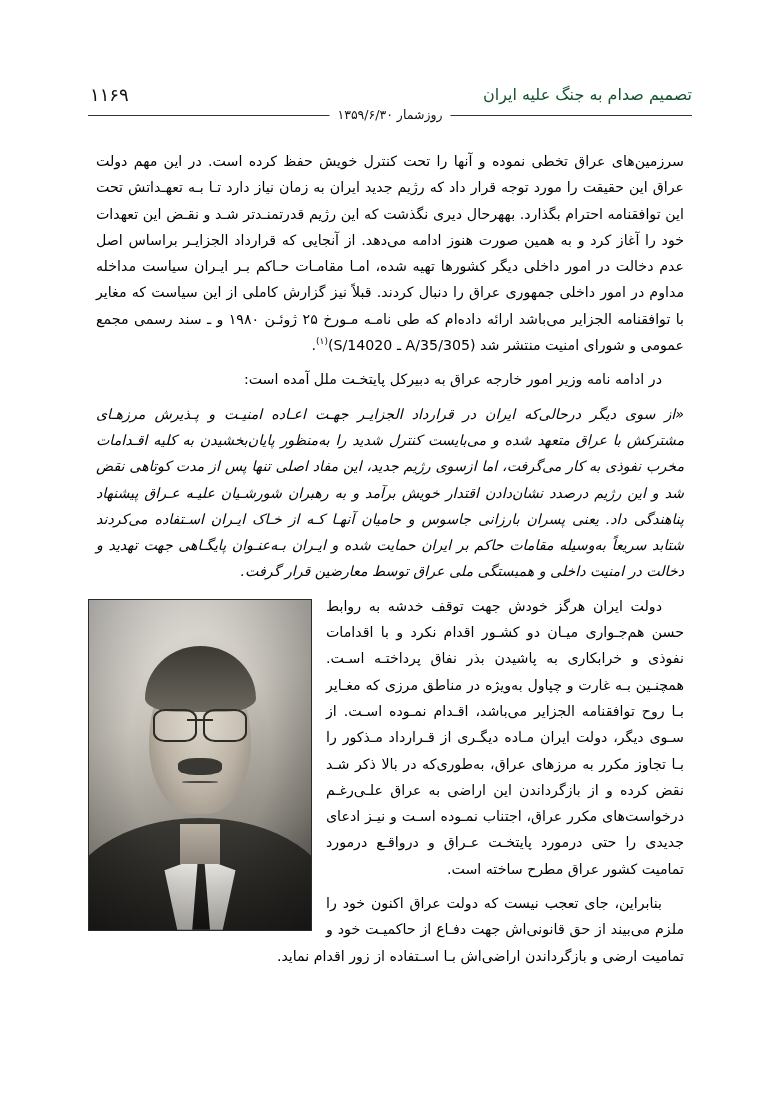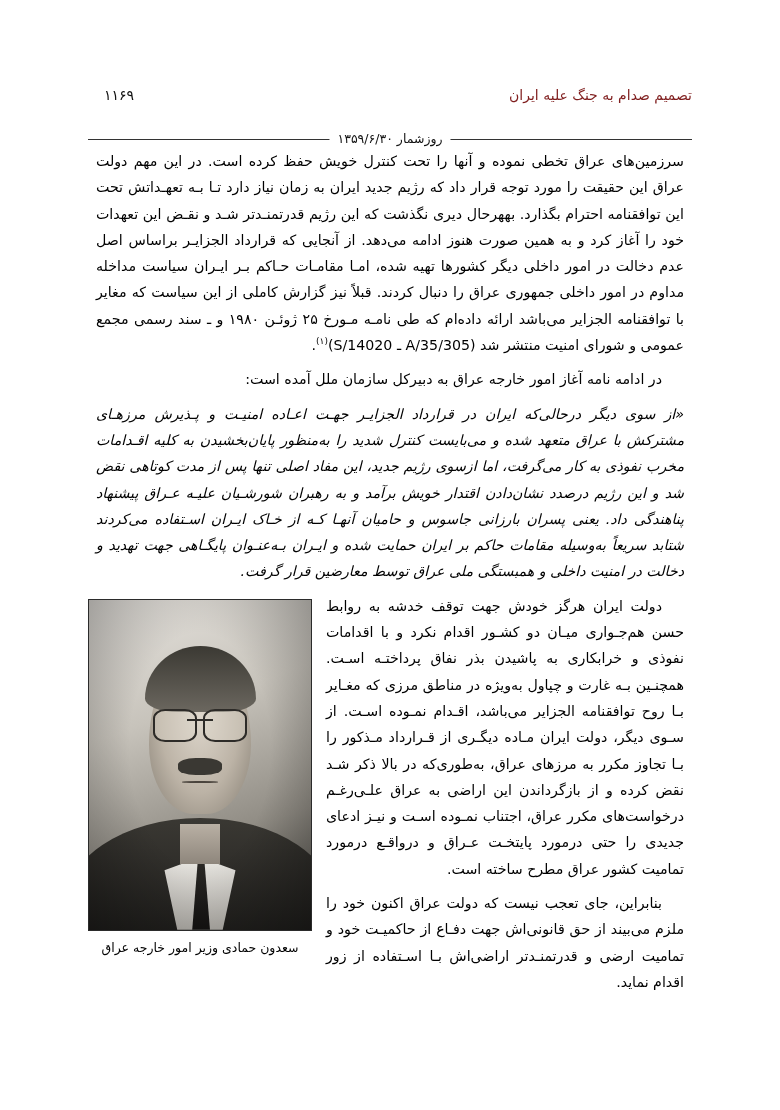--- a/index.html
+++ b/index.html
@@ -25,40 +25,39 @@
     top: 86px;
     left: 88px;
     right: 88px;
     height: 34px;
     direction: rtl;
   }
   .header-title {
     position: absolute;
     right: 0;
     top: 0;
-    font-size: 14px;
+    font-size: 16px;
     line-height: 18px;
-    color: #7f1d1d;
+    color: #14532d;
   }
   .header-page-number {
     position: absolute;
-    left: 16px;
+    left: 2px;
     top: 0;
-    font-size: 14px;
+    font-size: 18px;
     line-height: 18px;
     letter-spacing: 0.5px;
     color: #111;
   }
   .header-rule-wrap {
     position: absolute;
     top: 24px;
     left: 0;
     right: 0;
     height: 12px;
-    margin-top: 24px;
   }
   .header-rule {
     position: absolute;
     top: 5px;
     left: 0;
     right: 0;
     border-top: 1px solid #333;
   }
   .header-date {
     position: absolute;
@@ -251,40 +250,39 @@
     <div class="header-rule-wrap">
       <div class="header-rule"></div>
       <div class="header-date">روزشمار ۱۳۵۹/۶/۳۰</div>
     </div>
   </div>
 
   <div class="content">
 
     <p><span>سرزمین‌های عراق تخطی نموده و آنها را تحت کنترل خویش حفظ کرده است. در این مهم دولت عراق این حقیقت را مورد توجه قرار داد که رژیم جدید ایران به زمان نیاز دارد تـا بـه تعهـداتش تحت این توافقنامه احترام بگذارد. بههرحال دیری نگذشت که این رژیم قدرتمنـدتر شـد و نقـض این تعهدات خود را آغاز کرد و به همین صورت هنوز ادامه می‌دهد. از آنجایی که قرارداد الجزایـر براساس اصل عدم دخالت در امور داخلی دیگر کشورها تهیه شده، امـا مقامـات حـاکم بـر ایـران سیاست مداخله مداوم در امور داخلی جمهوری عراق را دنبال کردند. قبلاً نیز گزارش کاملی از این سیاست که مغایر با توافقنامه الجزایر می‌باشد ارائه داده‌ام که طی نامـه مـورخ ۲۵ ژوئـن ۱۹۸۰ و ـ سند رسمی مجمع عمومی و شورای امنیت منتشر شد </span><span class="ltr-inline">(S/14020 ـ A/35/305)</span><span class="sup-note">(۱)</span><span>.</span></p>
 
-    <p class="indent">در ادامه نامه آغاز امور خارجه عراق به دبیرکل سازمان ملل آمده است:</p>
+    <p class="indent">در ادامه نامه وزیر امور خارجه عراق به دبیرکل پایتخـت ملل آمده است:</p>
 
     <p class="quote-block">«از سوی دیگر درحالی‌که ایران در قرارداد الجزایـر جهـت اعـاده امنیـت و پـذیرش مرزهـای مشترکش با عراق متعهد شده و می‌بایست کنترل شدید را به‌منظور پایان‌بخشیدن به کلیه اقـدامات مخرب نفوذی به کار می‌گرفت، اما ازسوی رژیم جدید، این مفاد اصلی تنها پس از مدت کوتاهی نقض شد و این رژیم درصدد نشان‌دادن اقتدار خویش برآمد و به رهبران شورشـیان علیـه عـراق پیشنهاد پناهندگی داد. یعنی پسران بارزانی جاسوس و حامیان آنهـا کـه از خـاک ایـران اسـتفاده می‌کردند شتابد سریعاً به‌وسیله مقامات حاکم بر ایران حمایت شده و ایـران بـه‌عنـوان پایگـاهی جهت تهدید و دخالت در امنیت داخلی و همبستگی ملی عراق توسط معارضین قرار گرفت.</p>
 
     <div class="figure">
       <div class="photo">
         <div class="bg-wall"></div>
         <div class="shoulders"></div>
         <div class="shirt"></div>
         <div class="tie"></div>
         <div class="neck"></div>
         <div class="head"></div>
         <div class="hair"></div>
         <div class="glasses"></div>
         <div class="bridge"></div>
         <div class="mustache"></div>
         <div class="mouth"></div>
         <div class="vignette"></div>
       </div>
-      <div class="caption">سعدون حمادی وزیر امور خارجه عراق</div>
     </div>
 
     <p class="indent">دولت ایران هرگز خودش جهت توقف خدشه به روابط حسن هم‌جـواری میـان دو کشـور اقدام نکرد و با اقدامات نفوذی و خرابکاری به پاشیدن بذر نفاق پرداختـه اسـت. همچنـین بـه غارت و چپاول به‌ویژه در مناطق مرزی که مغـایر بـا روح توافقنامه الجزایر می‌باشد، اقـدام نمـوده اسـت. از سـوی دیگر، دولت ایران مـاده دیگـری از قـرارداد مـذکور را بـا تجاوز مکرر به مرزهای عراق، به‌طوری‌که در بالا ذکر شـد نقض کرده و از بازگرداندن این اراضی به عراق علـی‌رغـم درخواست‌های مکرر عراق، اجتناب نمـوده اسـت و نیـز ادعای جدیدی را حتی درمورد پایتخـت عـراق و درواقـع درمورد تمامیت کشور عراق مطرح ساخته است.</p>
 
-    <p class="indent">بنابراین، جای تعجب نیست که دولت عراق اکنون خود را ملزم می‌بیند از حق قانونی‌اش جهت دفـاع از حاکمیـت خود و تمامیت ارضی و قدرتمنـدتر اراضی‌اش بـا اسـتفاده از زور اقدام نماید.</p>
+    <p class="indent">بنابراین، جای تعجب نیست که دولت عراق اکنون خود را ملزم می‌بیند از حق قانونی‌اش جهت دفـاع از حاکمیـت خود و تمامیت ارضی و بازگرداندن اراضی‌اش بـا اسـتفاده از زور اقدام نماید.</p>
 
   </div>
 </div>
 
 </body></html>

